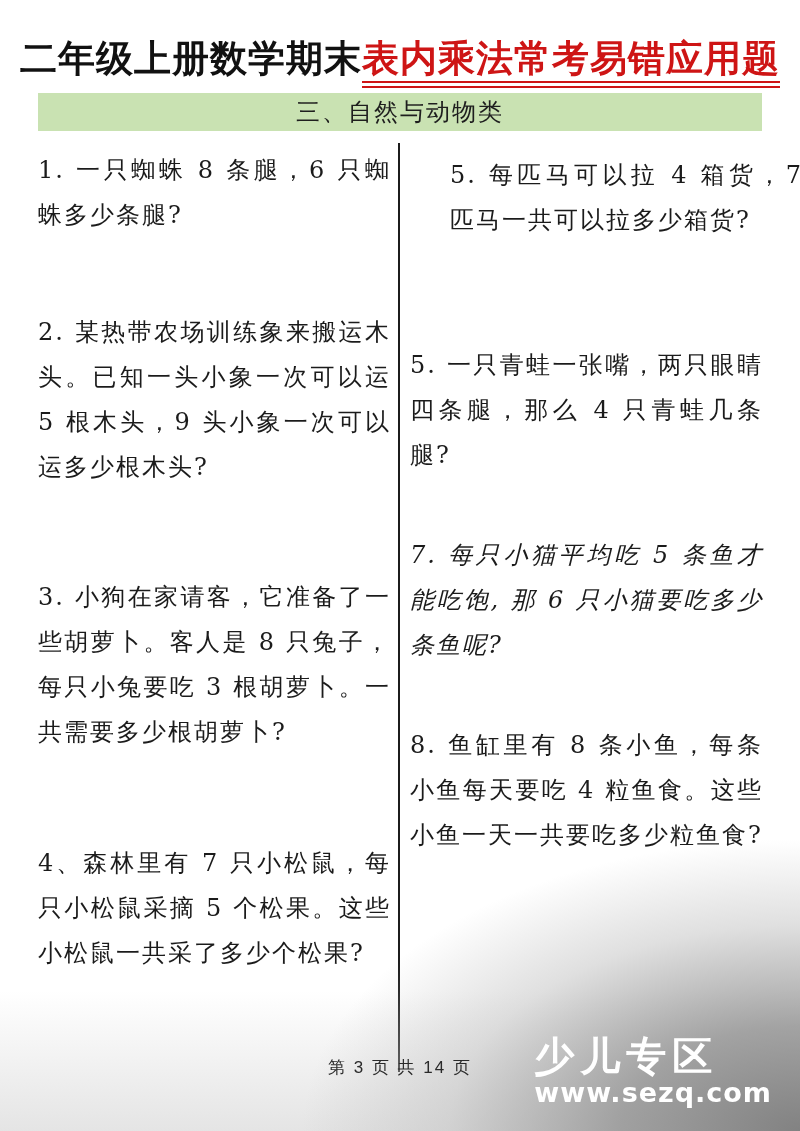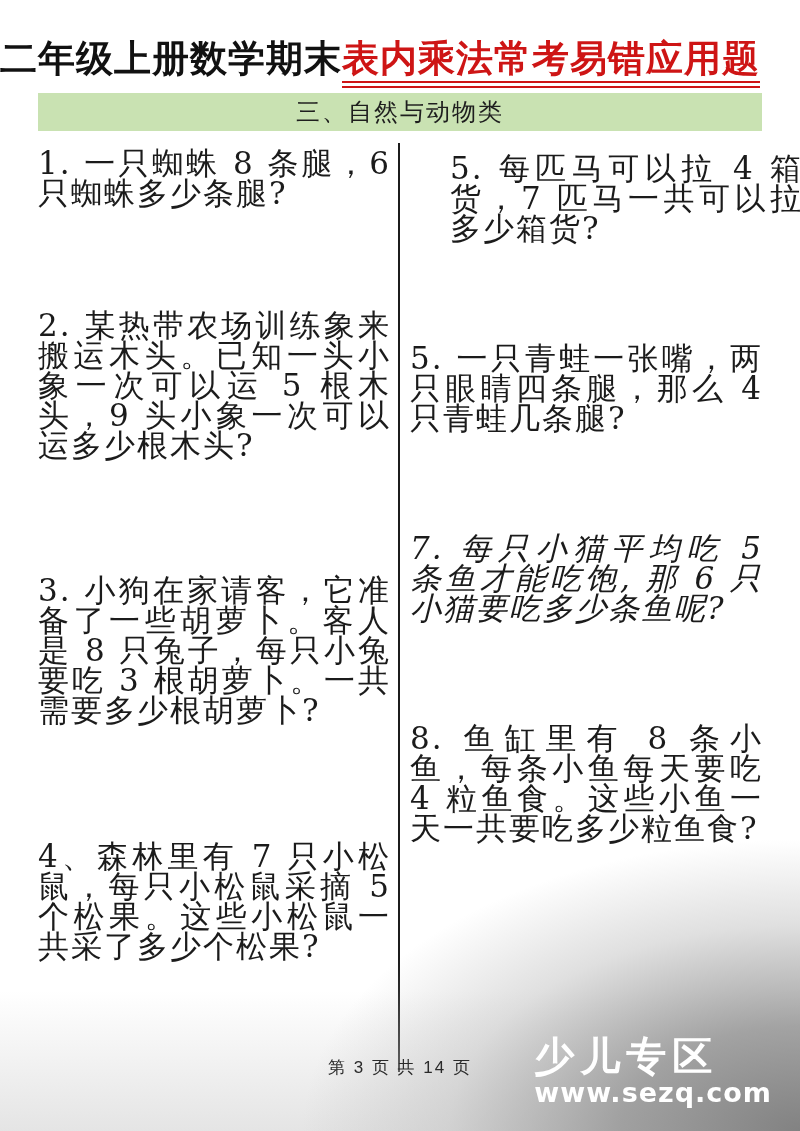--- a/index.html
+++ b/index.html
@@ -6,21 +6,21 @@
   #page{
     position:relative;
     width:800px;height:1131px;
     background:#ffffff;
     overflow:hidden;
     font-family:"DejaVu Serif","Liberation Serif",serif;
   }
   
   .doc-title{
     position:absolute;top:34px;left:0;width:800px;
-    text-align:left;white-space:nowrap;
+    text-align:center;white-space:nowrap;
     font-size:37px;font-weight:bold;letter-spacing:1px;
     color:#111;
   }
   .doc-title .red{
     color:#ce1515;
     border-bottom:7px double #ce1515;
     padding-bottom:1px;
   }
   
   .section-banner{
@@ -31,21 +31,21 @@
     color:#1e1e1e;letter-spacing:2px;
   }
   
   .divider{
     position:absolute;left:398px;top:143px;width:2px;height:929px;
     background:#1c1c1c;
   }
   
   .problem{
     position:absolute;width:353px;
-    font-size:31px;line-height:30px;letter-spacing:2px;
+    font-size:24px;line-height:45px;letter-spacing:2px;
     color:#1b1b1b;
     text-align:justify;
     text-justify:inter-character;
     word-break:break-all;
   }
   .col-left{left:38px;}
   .col-right{left:410px;}
   #p1{top:148px;} #p2{top:310px;} #p3{top:575px;} #p4{top:841px;}
   #p5{top:153px;margin-left:40px;} #p6{top:343px;} #p7{top:533px;font-style:italic;} #p8{top:723px;}
   

